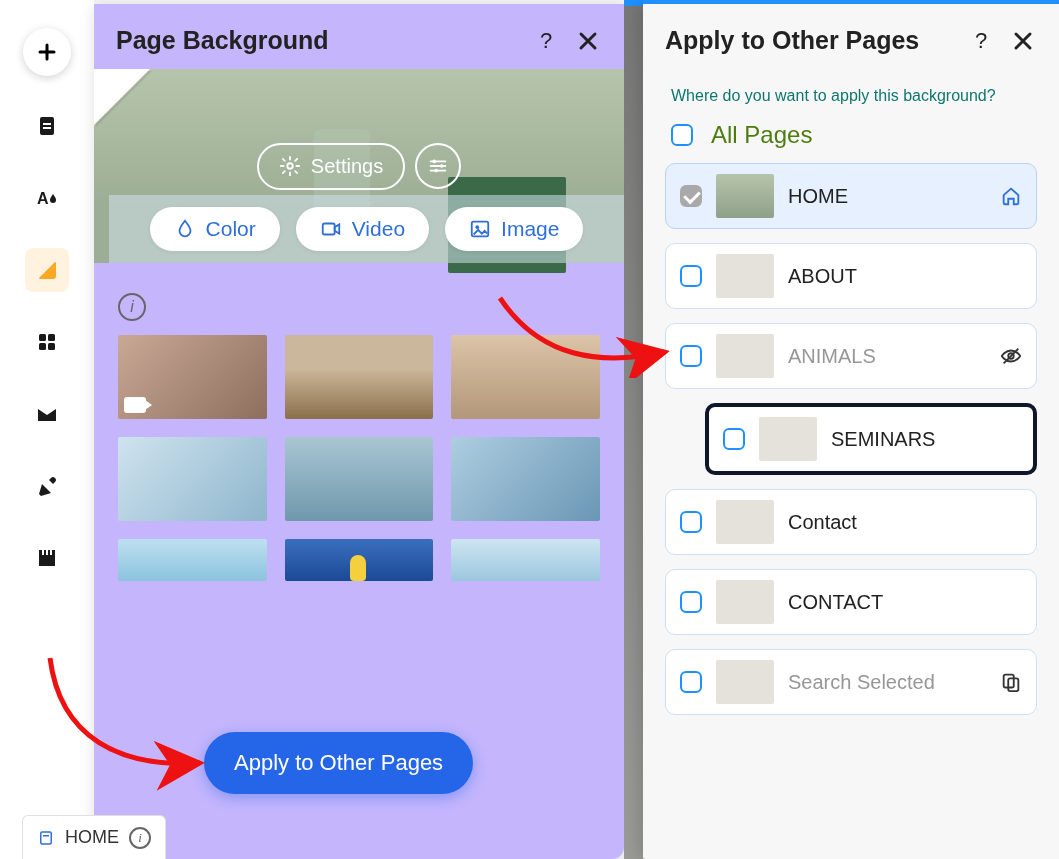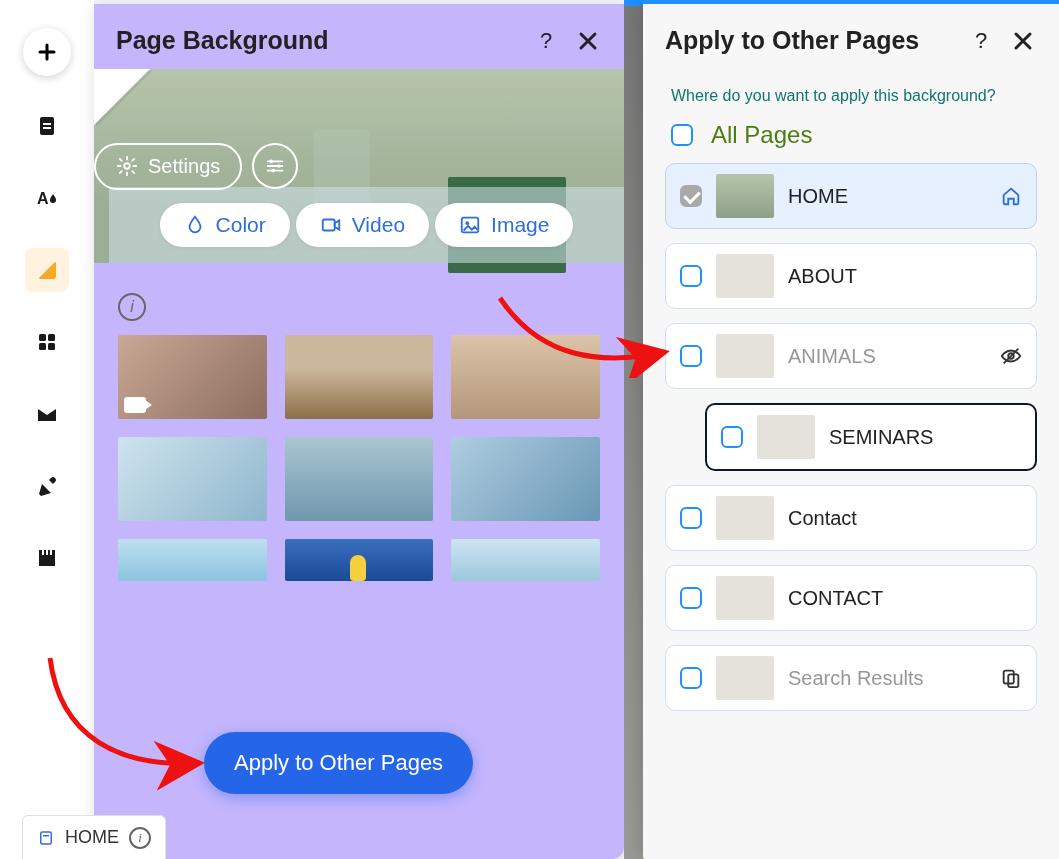--- a/index.html
+++ b/index.html
@@ -8,29 +8,29 @@
     .rail{width:94px;background:#fff;display:flex;flex-direction:column;align-items:center;padding-top:28px;gap:28px}
     .rail .plus{width:48px;height:48px;border-radius:50%;background:#fff;box-shadow:0 2px 8px rgba(0,0,0,.18);display:flex;align-items:center;justify-content:center}
     .rail .item{width:44px;height:44px;border-radius:8px;display:flex;align-items:center;justify-content:center;color:#1a1a1a}
     .rail .item.active{background:#fff3e0}
     .rail svg{width:24px;height:24px}
     .panel-bg{width:530px;background:#c4b5fd;border-radius:0 0 12px 12px;box-shadow:0 2px 16px rgba(0,0,0,.12);margin-top:4px;position:relative;overflow:hidden}
     .panel-bg::before{content:"";position:absolute;top:-4px;left:0;right:0;height:4px;background:#f9a825}
     .panel-hdr{display:flex;align-items:center;padding:22px 22px 14px 22px}
     .panel-title{font-size:25px;font-weight:700;color:#222;flex:1}
     .hdr-icon{width:28px;height:28px;display:flex;align-items:center;justify-content:center;cursor:pointer;margin-left:14px;color:#222}
-    .hero{height:194px;background:linear-gradient(180deg,#b7c4ac 0%,#9cae95 70%);position:relative;display:flex;align-items:center;justify-content:flex-start;gap:10px}
+    .hero{height:194px;background:linear-gradient(180deg,#b7c4ac 0%,#9cae95 70%);position:relative;display:flex;align-items:center;justify-content:center;gap:10px}
     .hero .corner{position:absolute;left:0;top:0;width:0;height:0;border-top:56px solid #fff;border-right:56px solid transparent}
     .hero .corner2{position:absolute;left:0;top:0;width:0;height:0;border-top:56px solid rgba(0,0,0,.08);border-right:56px solid transparent;transform:translate(2px,2px)}
     .hero .vase{position:absolute;left:220px;top:60px;width:56px;height:120px;background:rgba(180,200,180,.4);border-radius:6px}
     .hero .box{position:absolute;right:58px;top:108px;width:118px;height:96px;background:#3a6a47;border-radius:2px}
     .hero .pill{display:flex;align-items:center;gap:10px;border:2px solid #fff;border-radius:999px;padding:10px 20px;color:#fff;font-size:20px;z-index:2}
     .hero .pill svg{width:22px;height:22px}
     .hero .pill.iconly{padding:10px}
-    .bg-tabs{position:absolute;left:15px;right:0;bottom:0;height:76px;background:rgba(210,226,236,.55);display:flex;align-items:center;justify-content:center;gap:6px;padding:0 20px}
+    .bg-tabs{position:absolute;left:15px;right:0;bottom:0;height:68px;background:rgba(210,226,236,.55);display:flex;align-items:center;justify-content:center;gap:16px;padding:0 20px}
     .bg-tab{background:#fff;border-radius:999px;padding:10px 24px;display:flex;align-items:center;gap:10px;color:#2f6fd8;font-size:21px;cursor:pointer;box-shadow:0 1px 4px rgba(0,0,0,.08)}
     .bg-tab svg{width:22px;height:22px}
     .selbg-hdr{display:flex;align-items:center;padding:30px 24px 14px}
     .selbg-title{font-size:23px;color:#222;flex:1}
     .info{width:28px;height:28px;border:2px solid #666;border-radius:50%;display:flex;align-items:center;justify-content:center;color:#666;font-family:serif;font-style:italic;font-size:16px}
     .grid{display:grid;grid-template-columns:repeat(3,1fr);gap:18px;padding:0 24px 24px}
     .thumb{height:84px;border-radius:2px}
     .thumb.t1{background:linear-gradient(135deg,#c9a896,#8e6e5d)}
     .thumb.t2{background:linear-gradient(180deg,#cbb79b 40%,#8b6f4a)}
     .thumb.t3{background:linear-gradient(180deg,#dcc4a8,#b3977a)}
@@ -56,21 +56,21 @@
     .allpages-lbl{font-size:24px;color:#4d7c0f}
     .plist{padding:0 22px;display:flex;flex-direction:column;gap:14px}
     .prow{display:flex;align-items:center;gap:14px;border:1px solid #d0dff4;border-radius:10px;background:#fff;padding:10px 14px;cursor:pointer}
     .prow.sel{background:#e6f0ff;border-color:#b9d3f7}
     .pthumb{width:58px;height:44px;background:#e4e2da;border-radius:2px;flex-shrink:0}
     .prow.sel .pthumb{background:linear-gradient(180deg,#b7c4ac,#8fa088)}
     .plabel{flex:1;font-size:20px;color:#222}
     .prow.muted .plabel{color:#979797}
     .picon{width:22px;height:22px;color:#2f6fd8}
     .child{margin-left:40px}
-    .child .prow{border:2px solid #0f172a}
+    .child .prow{border:4px solid #0f172a}
     .bottom-tab{position:absolute;left:22px;bottom:0;height:44px;background:#fff;border:1px solid #e0e0e0;border-bottom:none;border-radius:6px 6px 0 0;padding:0 14px;display:flex;align-items:center;gap:10px;font-size:18px;color:#333;z-index:4}
     .bottom-tab svg{width:18px;height:18px;color:#2f6fd8}
     .arrow{position:absolute;z-index:6;pointer-events:none}
   </style>
 </head>
 <body>
 
 <div class="app">
   <div class="rail">
     <div class="plus">
@@ -274,21 +274,21 @@
         <div class="prow">
           <div class="cb"></div>
           <div class="pthumb"></div>
           <div class="plabel">CONTACT</div>
         </div>
       </div>
       <div>
         <div class="prow muted">
           <div class="cb"></div>
           <div class="pthumb"></div>
-          <div class="plabel">Search Results</div>
+          <div class="plabel">Search Selected</div>
           <svg class="picon" viewBox="0 0 24 24">
             <rect x="4" y="4" width="11" height="14" rx="2" fill="none" stroke="#333" stroke-width="2"></rect>
             <rect x="9" y="8" width="11" height="14" rx="2" fill="none" stroke="#333" stroke-width="2"></rect>
           </svg>
         </div>
       </div>
     </div>
 </div>
 
 <div class="bottom-tab">

